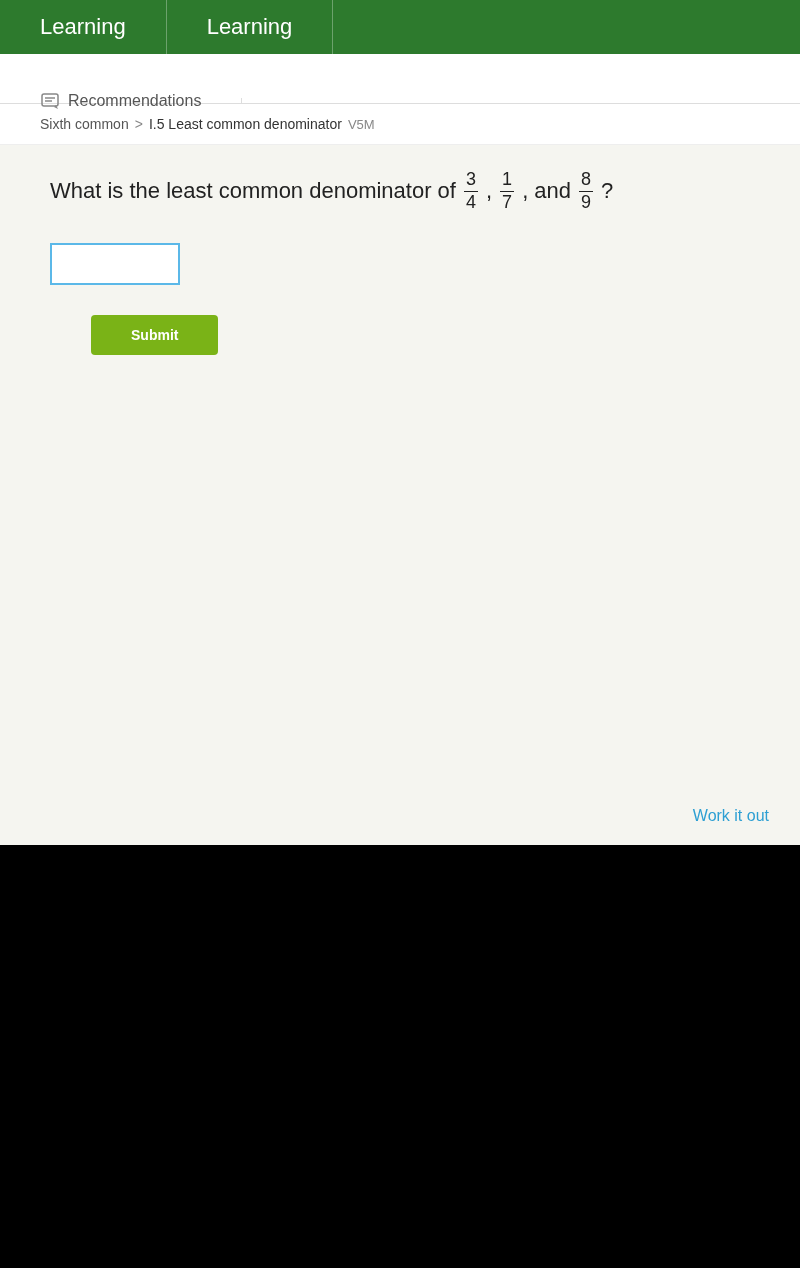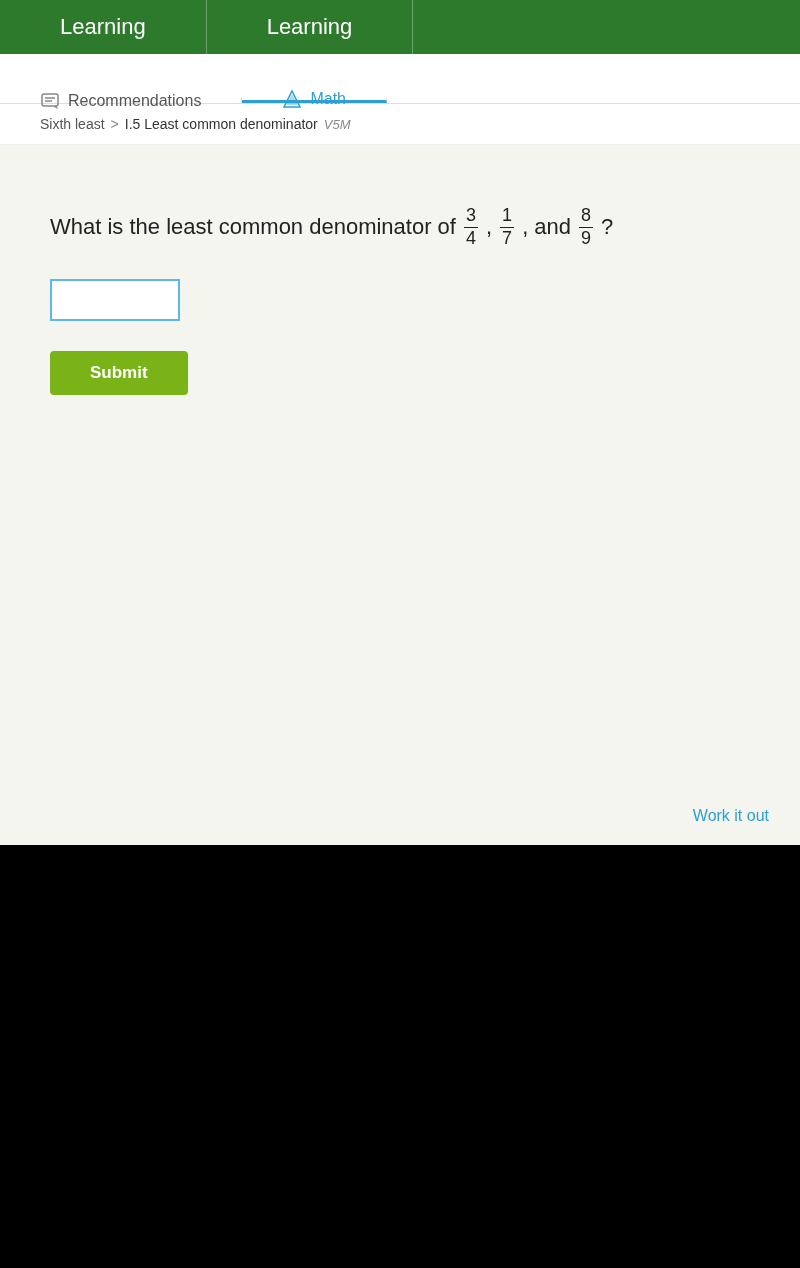--- a/index.html
+++ b/index.html
@@ -21,21 +21,21 @@
       background-color: #2d7a2d;
       display: flex;
       align-items: stretch;
       height: 54px;
     }
 
     .nav-item {
       color: #fff;
       font-size: 22px;
       font-weight: 500;
-      padding: 0 60px;
+      padding: 0 40px;
       display: flex;
       align-items: center;
       cursor: pointer;
       border-right: 1px solid rgba(255,255,255,0.3);
     }
 
     .nav-item:first-child {
       border-left: none;
     }
 
@@ -93,28 +93,27 @@
     }
 
     .breadcrumb-current {
       color: #333;
       font-weight: 400;
     }
 
     .breadcrumb-code {
       color: #888;
       font-size: 13px;
-      font-style: italic;
     }
 
     
     .main-content {
       background: #f5f5f0;
       min-height: 700px;
-      padding: 60px 50px;
+      padding: 24px 50px;
       position: relative;
     }
 
     
     .question-text {
       font-size: 22px;
       color: #222;
       display: flex;
       align-items: center;
       flex-wrap: wrap;
@@ -155,25 +154,26 @@
       margin-bottom: 30px;
       outline: none;
     }
 
     
     .submit-btn {
       background-color: #7ab317;
       color: #fff;
       border: none;
       border-radius: 4px;
-      font-size: 17px;
+      font-size: 14px;
       font-weight: bold;
       padding: 12px 40px;
       cursor: pointer;
       display: block;
+      margin-left: 41px;
     }
 
     
     .work-it-out {
       position: absolute;
       bottom: 20px;
       right: 31px;
       color: #2d9fd3;
       font-size: 16px;
       cursor: pointer;
@@ -209,33 +209,24 @@
     <span class="rec-icon">
       <svg width="20" height="20" viewBox="0 0 20 20">
         <rect x="2" y="3" width="16" height="12" rx="2" fill="none" stroke="#888" stroke-width="1.5"></rect>
         <line x1="5" y1="7" x2="15" y2="7" stroke="#888" stroke-width="1.5"></line>
         <line x1="5" y1="10" x2="12" y2="10" stroke="#888" stroke-width="1.5"></line>
         <path d="M14 16 L18 18 L16 14 Z" fill="#888"></path>
       </svg>
     </span>
     <span>Recommendations</span>
   </div>
-  <div class="second-nav-item active">
-    <span class="math-icon">
-      <svg width="20" height="20" viewBox="0 0 20 20">
-        <polygon points="10,2 18,18 2,18" fill="none" stroke="#2d9fd3" stroke-width="1.5"></polygon>
-        <polygon points="10,5 16,16 4,16" fill="#2d9fd3" opacity="0.4"></polygon>
-      </svg>
-    </span>
-    <span>Math</span>
-  </div>
 </nav>
 
 <div class="breadcrumb">
-  <span>Sixth least</span>
+  <span>Sixth common</span>
   <span class="breadcrumb-arrow">&gt;</span>
   <span class="breadcrumb-current">I.5 Least common denominator</span>
   <span class="breadcrumb-code">V5M</span>
 </div>
 
 <main class="main-content">
 
   <div class="question-text">
     <span>What is the least common denominator of</span>
     <span class="fraction">

